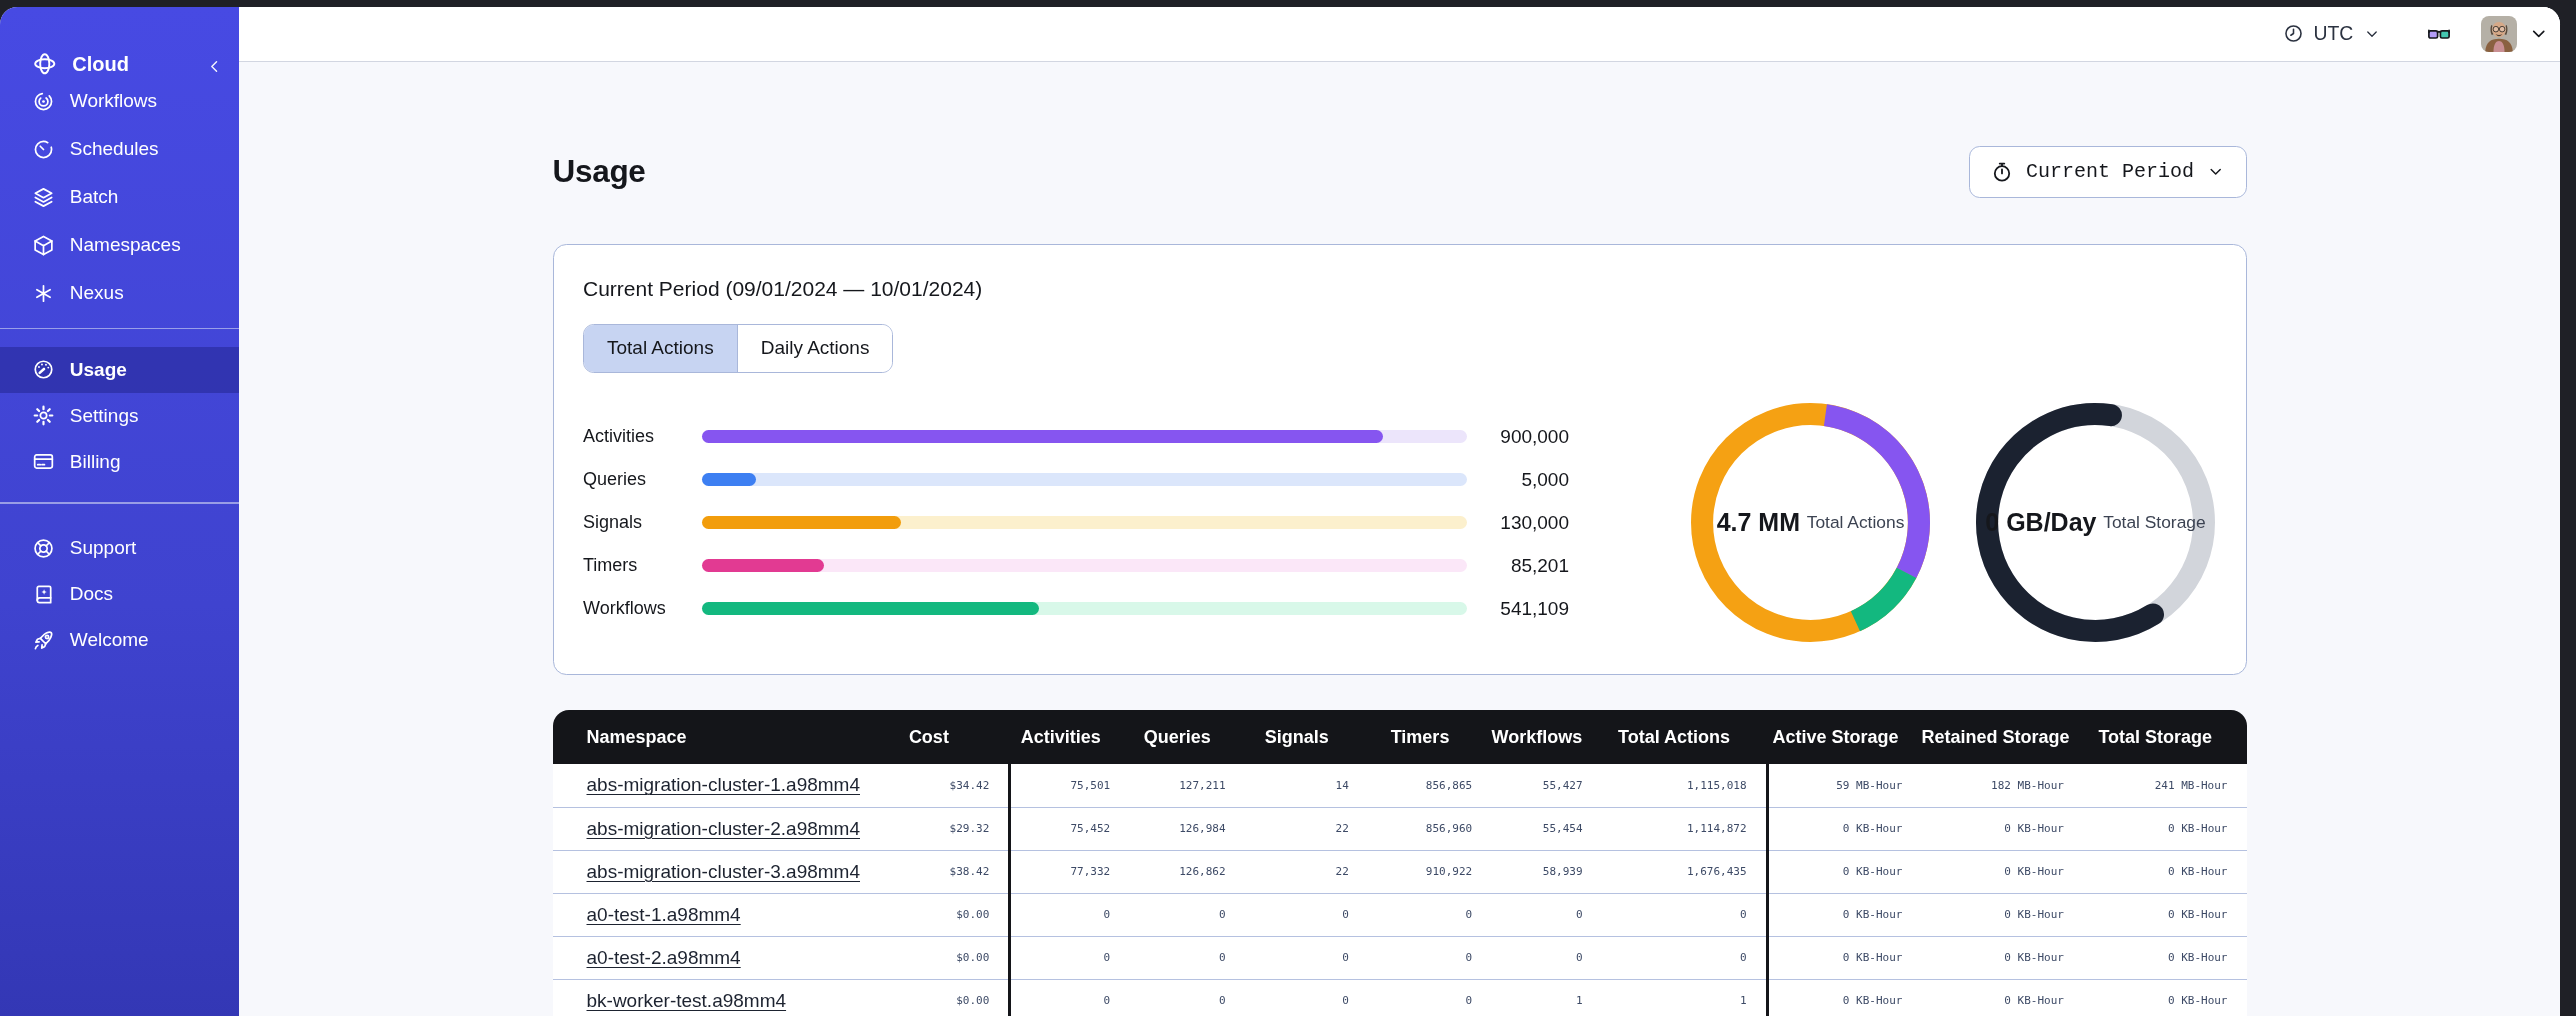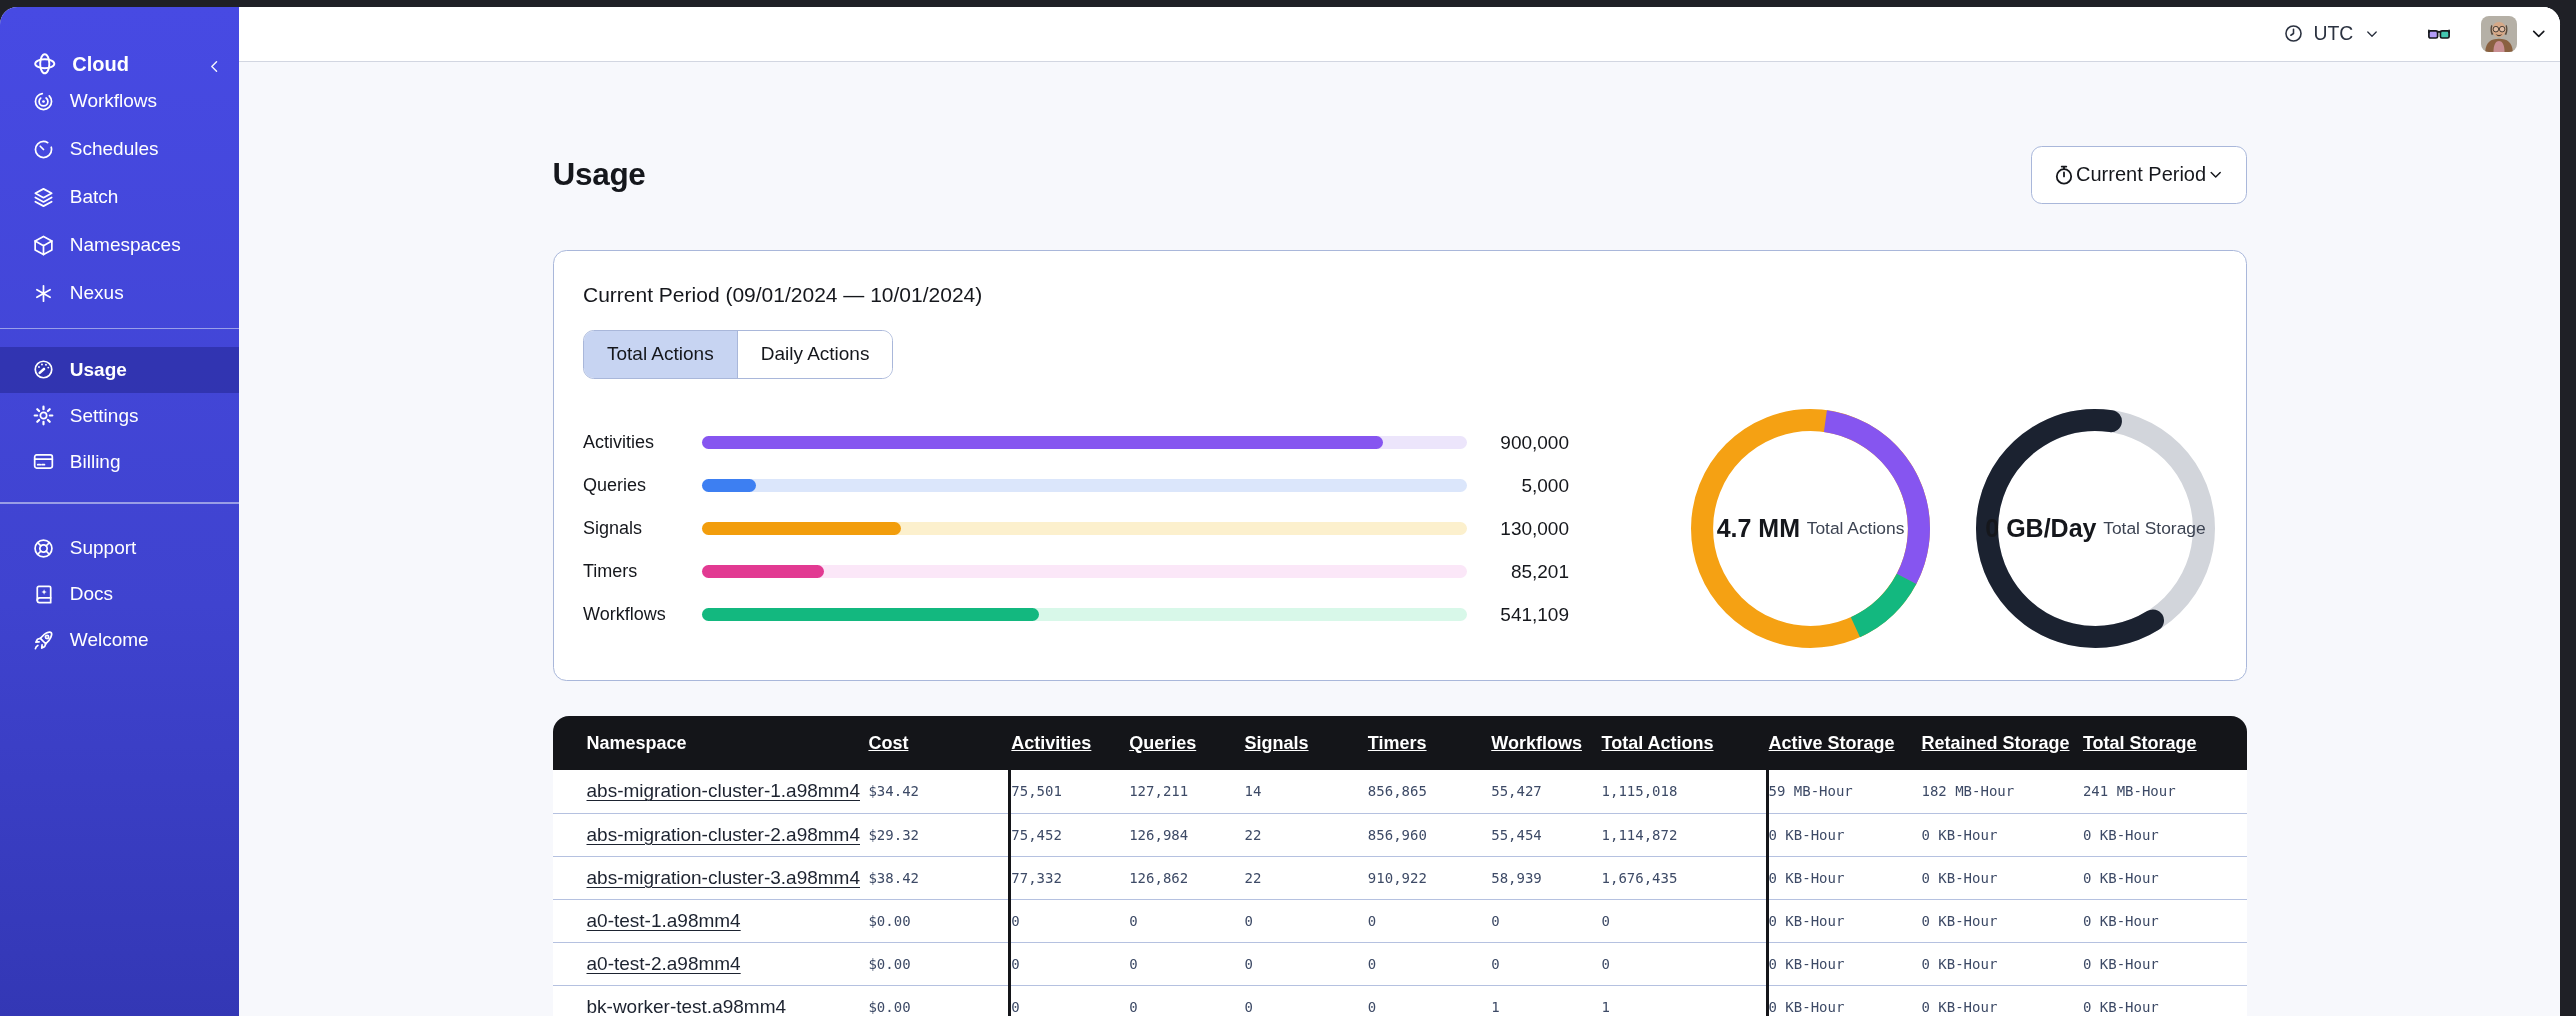--- a/index.html
+++ b/index.html
@@ -51,23 +51,23 @@
   .avatar { margin-left:25.5px; width:36px; height:36px; border-radius:8px; overflow:hidden; cursor:pointer; flex-shrink:0; }
   .avatar svg { width:100%; height:100%; display:block; }
   .acct-chev { margin-left:10.7px; color:#15171c; cursor:pointer; }
   .acct-chev svg { width:21.5px; height:21.5px; display:block; }
   
   .content { flex:1; padding-top:84px; overflow:hidden; }
   .content-inner { width:1694px; margin:0 auto; }
   .title-row { display:flex; align-items:center; justify-content:space-between; }
   h1.page-title { margin:0; font-size:31.5px; font-weight:600; color:#15171c; letter-spacing:-0.3px; }
   .period-btn {
-    display:flex; align-items:center; height:58px; padding:0 20px;
+    display:flex; align-items:center; gap:12px; height:52px; padding:0 20px;
     background:#fff; border:1.7px solid #a9b7da; border-radius:10.7px; cursor:pointer;
-    font-family:Liberation Sans, sans-serif; font-size:20px; font-weight:500; color:#15171c;
+    font-family:Liberation Mono, monospace; font-size:20px; font-weight:500; color:#15171c;
   }
   .period-btn .icon svg { width:24px; height:24px; display:block; }
   .period-btn .chev svg { width:19.4px; height:19.4px; display:block; }
   
   .card { margin-top:46px; background:#fff; border:1.7px solid #a9b7da; border-radius:13.4px; padding:32px 29.5px 31px 29.5px; }
   .card-title { margin:0; font-size:21px; font-weight:500; color:#15171c; }
   .tabs { display:inline-flex; margin-top:23px; border:1.7px solid #a9b7da; border-radius:10.7px; overflow:hidden; background:#fff; }
   .tab { padding:0 23px; height:47px; display:flex; align-items:center; font-size:19px; font-weight:500; color:#15171c; background:#fff; cursor:pointer; }
   .tab.active { background:#c7d4f2; }
   .tab + .tab { border-left:1.7px solid #a9b7da; }
@@ -82,24 +82,24 @@
   .donut { position:relative; width:241px; height:241px; }
   .donut svg { width:100%; height:100%; display:block; }
   .donut-center { position:absolute; inset:0; display:flex; align-items:center; justify-content:center; gap:6.7px; }
   .donut-value { font-size:25px; font-weight:700; color:#15171c; }
   .donut-label { font-size:17.4px; color:#3c4352; }
   
   .table-wrap { margin-top:35px; border-radius:16px 16px 0 0; overflow:hidden; }
   table { border-collapse:collapse; width:100%; table-layout:fixed; }
   thead th { background:#141519; color:#fff; height:54px; font-size:18px; font-weight:600; padding:0 19px 0 0; white-space:nowrap; }
   th.left { text-align:left; padding-left:34px; }
-  th.right { text-align:left;text-decoration:underline; }
+  th.right { text-align:center; }
   tbody td { background:#fff; height:43px; padding:0 19px 0 0; white-space:nowrap; overflow:hidden; }
   td.left { padding-left:34px; text-align:left; }
-  td.right { font-family:"DejaVu Sans Mono", monospace; font-size:14px; color:#3d4a66; }
+  td.right { text-align:right; font-family:"DejaVu Sans Mono", monospace; font-size:11px; color:#3d4a66; }
   tbody tr + tr td { border-top:1.3px solid #b5c1e0; }
   .divider-before { border-left:3px solid #141519; }
   .ns-link { color:#1d2330; font-size:19px; text-decoration:underline; text-underline-offset:3.4px; text-decoration-thickness:1px; }
 </style>
 </head>
 <body>
 
 <div class="app">
 
   <aside class="sidebar">

